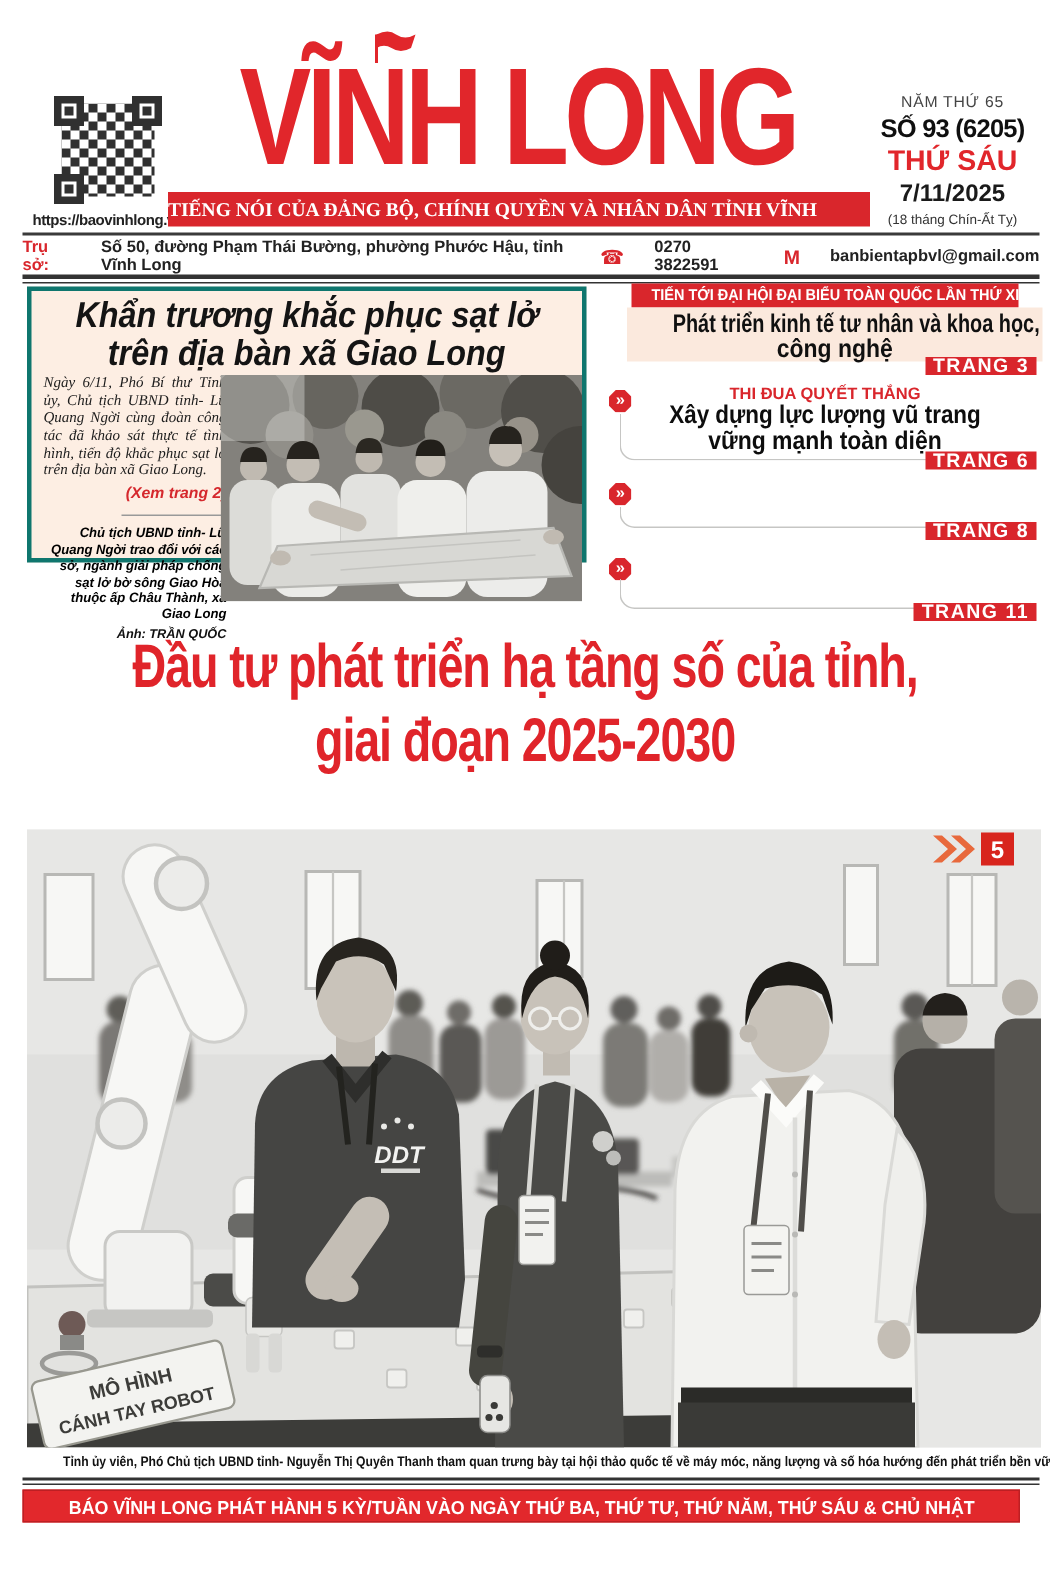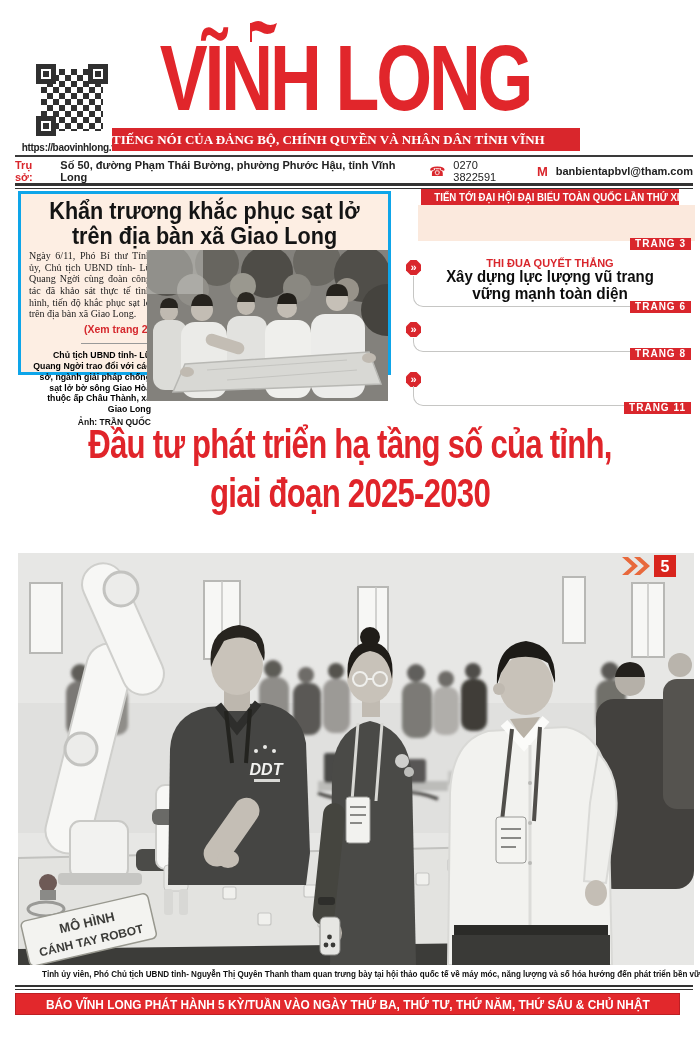--- a/index.html
+++ b/index.html
@@ -27,31 +27,31 @@
   .issue .num   { font-size:17px; font-weight:800; color:#0f0f0f; letter-spacing:-0.5px; }
   .issue .day   { font-size:19px; font-weight:800; color:#e1262b; margin-top:1px; }
   .issue .date  { font-size:16px; font-weight:600; color:#1a1a1a; margin-top:2px; }
   .issue .lunar { font-size:9px; color:#333; margin-top:2px; }
 
   .slogan { left:112px; top:128px; width:468px; height:23px; line-height:23px; background:#d9262c;
       color:#fff; text-align:left; font-family:"Liberation Serif", serif; font-weight:bold; font-size:13px; }
 
   .rule-a { left:15px; top:155px; width:678px; height:2px; background:#3a3a3a; }
   .contact { left:15px; top:160px; width:678px; height:22px; display:flex; align-items:center; justify-content:center;
-      gap:8px; font-size:11px; color:#222; }
+      gap:20px; font-size:11px; color:#222; }
   .contact .lbl { color:#d9262c; font-weight:bold; }
   .contact .addr { font-weight:600; }
   .contact .ph-icon { color:#d9262c; font-size:13px; }
-  .contact .phone { font-weight:normal; }
+  .contact .phone { font-weight:bold; }
   .contact .gm-icon { color:#d9262c; font-weight:800; font-size:13px; margin-left:6px; }
   .contact .email { font-weight:bold; }
   .rule-b { left:15px; top:183px; width:678px; height:6px; border-top:3px solid #333; border-bottom:1px solid #333; }
 
   
-  .lead-box { left:18px; top:191px; width:373px; height:184px; border:3px solid #0ea5e9; background:#fdeee3; }
+  .lead-box { left:18px; top:191px; width:373px; height:184px; border:3px solid #0f766e; background:#fdeee3;font-style:italic; }
   .lead-title { position:absolute; left:0; right:0; top:4px; text-align:center; color:#141414;
       font-weight:800; font-size:24px; line-height:25px; }
   .lead-title div { transform:scaleX(0.9); transform-origin:center; white-space:nowrap; }
   .lead-text { position:absolute; left:8px; top:56px; width:122px; }
   .lead-body { font-family:"Liberation Serif", serif; font-size:10px; line-height:1.17; text-align:justify; color:#1c1c1c; }
   .lead-see { margin-top:3px; text-align:right; color:#d5282d; font-weight:bold; font-size:10.5px; }
   .lead-div { margin:8px 0 6px auto; width:70px; border-top:1px solid #999; }
   .lead-cap { text-align:right; font-weight:bold; font-size:9px; line-height:1.2; color:#000;
       transform:scaleX(0.97); transform-origin:right; }
   .lead-credit { text-align:right; font-weight:bold; font-size:8.5px; color:#111; margin-top:2px; }
@@ -59,21 +59,21 @@
 
   
   .rcol { left:405px; top:188px; width:290px; height:226px; }
   .r-bar { position:absolute; left:16px; top:1px; width:258px; height:16px; line-height:16px; background:#d9262c;
       color:#fff; text-align:center; font-weight:bold; font-size:10.5px; }
   .r-bar span { display:inline-block; transform:scaleX(0.92); transform-origin:center; white-space:nowrap; }
   .r-peach { position:absolute; left:13px; top:17px; width:277px; height:36px; background:#fbe9dd; }
   .r-headline { text-align:center; font-weight:800; color:#101010; }
   .r-headline div { transform-origin:center; white-space:nowrap; }
   .badge { position:absolute; height:12px; line-height:12px; background:#d9262c; color:#fff; font-weight:bold;
-      font-size:10px; letter-spacing:1px; padding:0 5px; }
+      font-size:13px; letter-spacing:1px; padding:0 5px; }
   .mark { position:absolute; width:15px; height:15px; background:#d9262c; color:#fff; text-align:center;
       line-height:14px; font-size:11px; font-weight:bold;
       clip-path:polygon(30% 0,70% 0,100% 30%,100% 70%,70% 100%,30% 100%,0 70%,0 30%); }
   .lline { position:absolute; border-left:1.5px solid #c6c6c4; border-bottom:1.5px solid #c6c6c4;
       border-bottom-left-radius:10px; }
   .kick { position:absolute; width:100%; text-align:center; color:#d9262c; font-weight:800; font-size:11px; }
   .item-h { position:absolute; width:100%; text-align:center; font-weight:800; color:#0d0d0d; font-size:17px; line-height:16.5px; }
   .item-h div { transform-origin:center; white-space:nowrap; }
 
   
@@ -103,31 +103,38 @@
     <div class="qr-finder" style="left:0;bottom:0"></div>
   </div>
   <div class="abs qr-url">https://baovinhlong.vn</div>
 
   <svg class="abs flag" width="34" height="22" viewBox="0 0 34 22">
     <path d="M5,22 L5,3" stroke="#e1262b" stroke-width="2"></path>
     <path d="M5,3 Q13,-1 18,3 Q24,7 31,3 L28,12 Q21,16 15,12 Q10,9 5,12 Z" fill="#e1262b"></path>
   </svg>
   <div class="abs masthead">VĨNH LONG</div>
 
+  <div class="abs issue">
+    <div class="year">NĂM THỨ 65</div>
+    <div class="num">SỐ 93 (6205)</div>
+    <div class="day">THỨ SÁU</div>
+    <div class="date">7/11/2025</div>
+    <div class="lunar">(18 tháng Chín-Ất Tỵ)</div>
+  </div>
 
   <div class="abs slogan">TIẾNG NÓI CỦA ĐẢNG BỘ, CHÍNH QUYỀN VÀ NHÂN DÂN TỈNH VĨNH LONG</div>
 
   <div class="abs rule-a"></div>
   <div class="abs contact">
     <span class="lbl">Trụ sở:</span>
     <span class="addr">Số 50, đường Phạm Thái Bường, phường Phước Hậu, tỉnh Vĩnh Long</span>
     <span class="ph-icon">☎</span>
     <span class="phone">0270 3822591</span>
     <span class="gm-icon">M</span>
-    <span class="email">banbientapbvl@tham.com</span>
+    <span class="email">banbientapbvl@gmail.com</span>
   </div>
   <div class="abs rule-b"></div>
 
   <div class="abs lead-box">
     <div class="lead-title">
       <div>Khẩn trương khắc phục sạt lở</div>
       <div>trên địa bàn xã Giao Long</div>
     </div>
     <div class="lead-text">
       <div class="lead-body">Ngày 6/11, Phó Bí thư Tỉnh ủy, Chủ tịch UBND tỉnh- Lữ Quang Ngời cùng đoàn công tác đã khảo sát thực tế tình hình, tiến độ khắc phục sạt lở trên địa bàn xã Giao Long.</div>
@@ -178,20 +185,24 @@
       </svg>
     </div>
   </div>
 
   <div class="abs rcol">
 
     <div class="r-bar">
       <span>TIẾN TỚI ĐẠI HỘI ĐẠI BIỂU TOÀN QUỐC LẦN THỨ XIV CỦA ĐẢNG</span>
     </div>
     <div class="r-peach"></div>
+    <div class="r-headline" style="position:absolute;left:13px;width:277px;top:19px;font-size:17px;line-height:17px;">
+      <div style="transform:scaleX(0.78)">Phát triển kinh tế tư nhân và khoa học,</div>
+      <div style="transform:scaleX(0.9)">công nghệ</div>
+    </div>
     <div class="badge" style="right:4px;top:50px;">TRANG 3</div>
 
     <div class="mark" style="left:1px;top:72px;">»</div>
     <div class="lline" style="left:8px;top:88px;width:274px;height:31px;"></div>
     <div class="kick" style="top:69px;">THI ĐUA QUYẾT THẮNG</div>
     <div class="item-h" style="top:81px;">
       <div style="transform:scaleX(0.88)">Xây dựng lực lượng vũ trang</div>
       <div style="transform:scaleX(0.9)">vững mạnh toàn diện</div>
     </div>
     <div class="badge" style="right:4px;top:113px;">TRANG 6</div>

